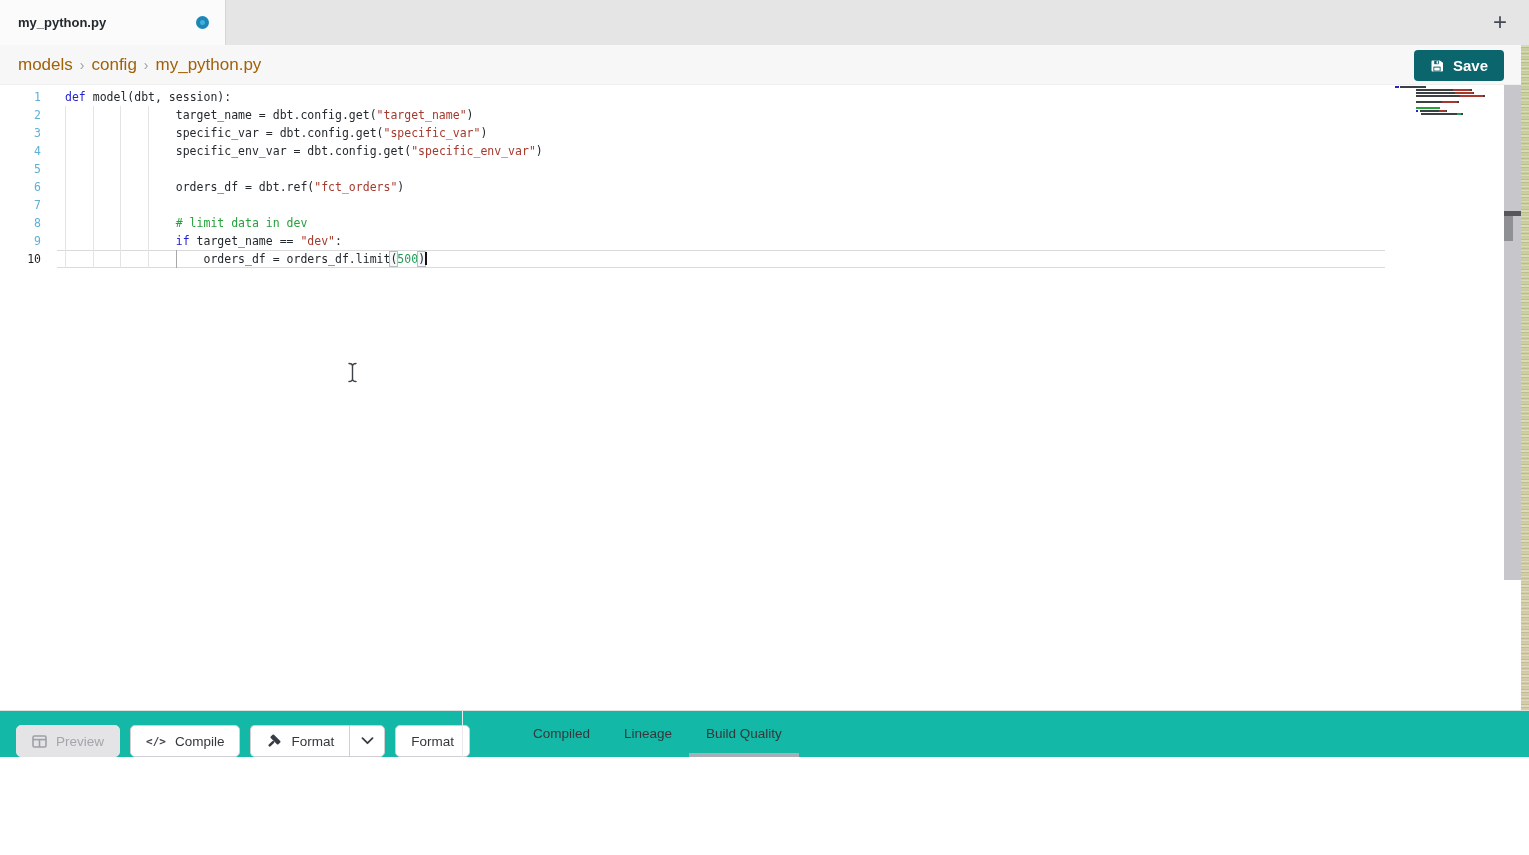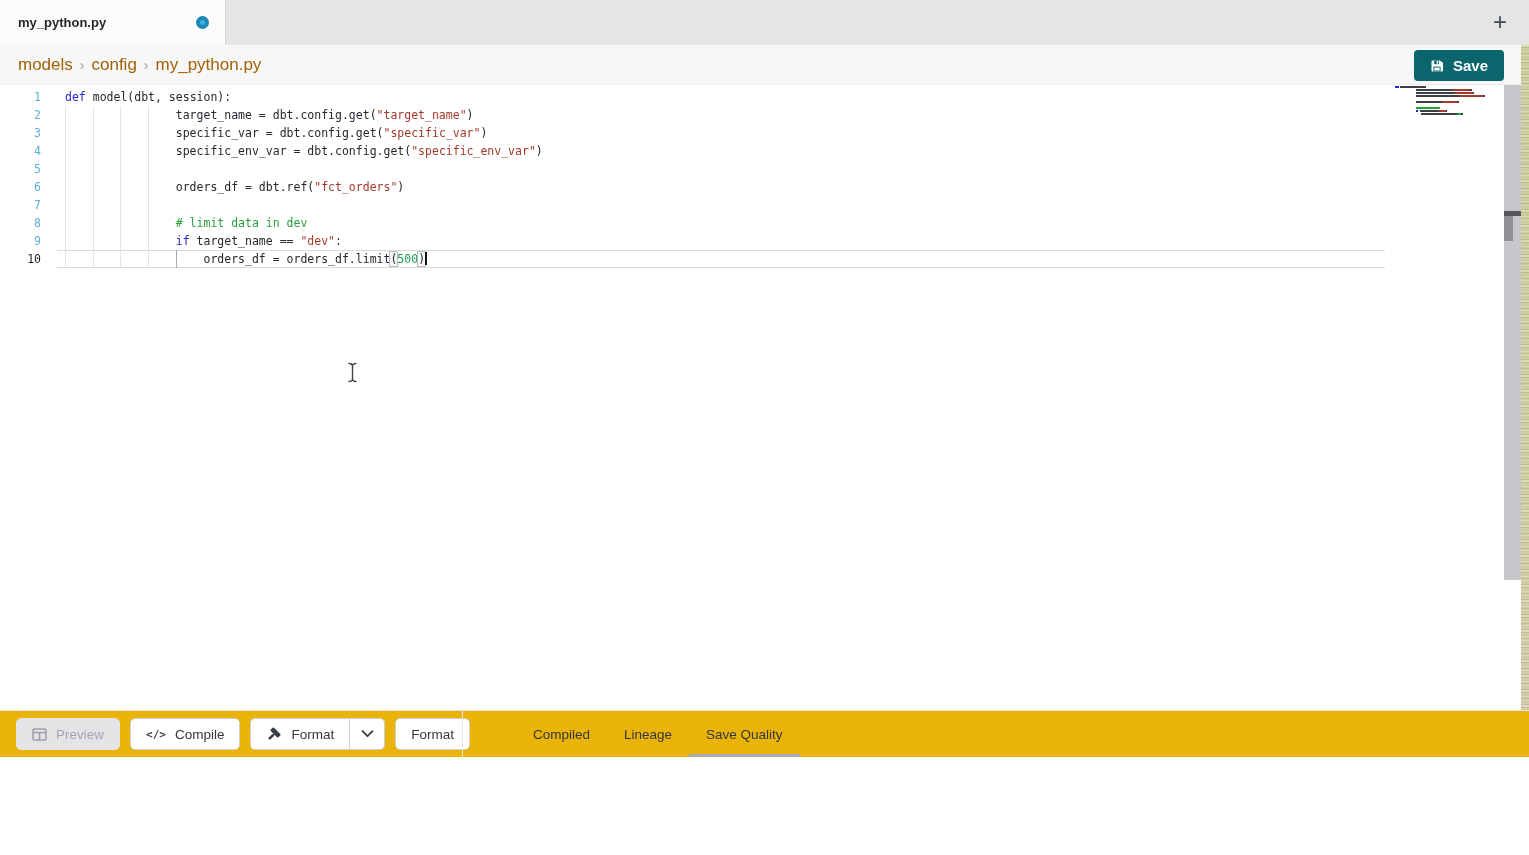--- a/index.html
+++ b/index.html
@@ -60,22 +60,22 @@
   .edge-strip { position:absolute; left:1521px; top:45px; width:8px; height:810px;
     background:
       repeating-linear-gradient(0deg, rgba(120,110,60,.18) 0 1px, transparent 1px 3px),
       repeating-linear-gradient(180deg, rgba(255,255,255,.25) 0 2px, transparent 2px 5px),
       linear-gradient(#c9cf9c, #cfcfa2 55%, #d8c9ae); }
 
   
   .mouse-cursor { position:absolute; left:346px; top:362px; pointer-events:none; }
 
   
-  .toolbar { position:absolute; left:0; top:710px; width:1529px; height:47px; background:#eab308;
-             border-top:1px solid #e0e0e0; display:flex; align-items:center; padding-left:16px; }
+  .toolbar { position:absolute; left:0; top:710px; width:1529px; height:47px; background:#14b8a6;
+             border-top:1px solid #e0e0e0; display:flex; align-items:flex-end; padding-left:16px; }
   .tb-divider { position:absolute; left:462px; top:0; width:1px; height:47px; background:#eaeaec; }
   .btn { height:32px; border-radius:5px; border:1px solid #d0d0d4; background:#fff; font-size:13.5px;
          color:#33383d; display:flex; align-items:center; gap:9px; padding:0 15px; cursor:pointer;
          font-family:"Liberation Sans", sans-serif; }
   .btn + .btn, .split + .btn { margin-left:10px; }
   .btn.disabled { background:#e4e4e7; border-color:#e4e4e7; color:#a3a6ab; cursor:default; }
   .split { display:flex; margin-left:10px; }
   .split .btn { border-radius:5px 0 0 5px; border-right:none; }
   .split .btn-caret { width:36px; height:32px; background:#fff; border:1px solid #d0d0d4;
                       border-radius:0 5px 5px 0; display:flex; align-items:center; justify-content:center; cursor:pointer; }
@@ -218,20 +218,20 @@
   </button>
 
   <div class="result-tabs">
     <div class="rtab">
       <span>Compiled</span>
     </div>
     <div class="rtab">
       <span>Lineage</span>
     </div>
     <div class="rtab active">
-      <span>Save Quality</span>
+      <span>Build Quality</span>
     </div>
   </div>
 </div>
 
 <div class="panel">
   
 </div>
 
 </body></html>

